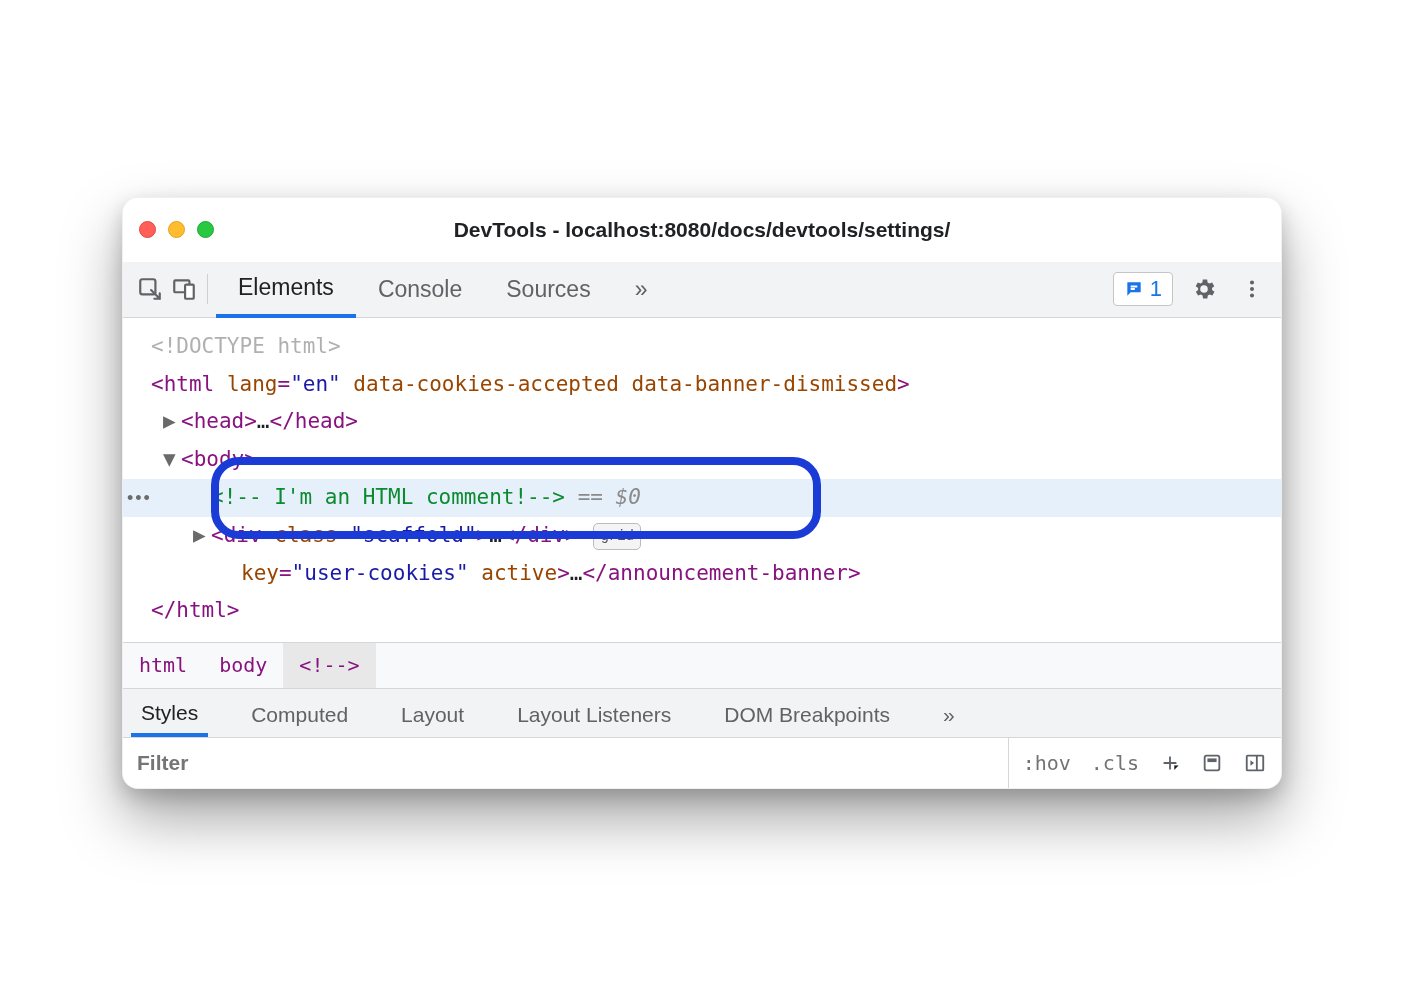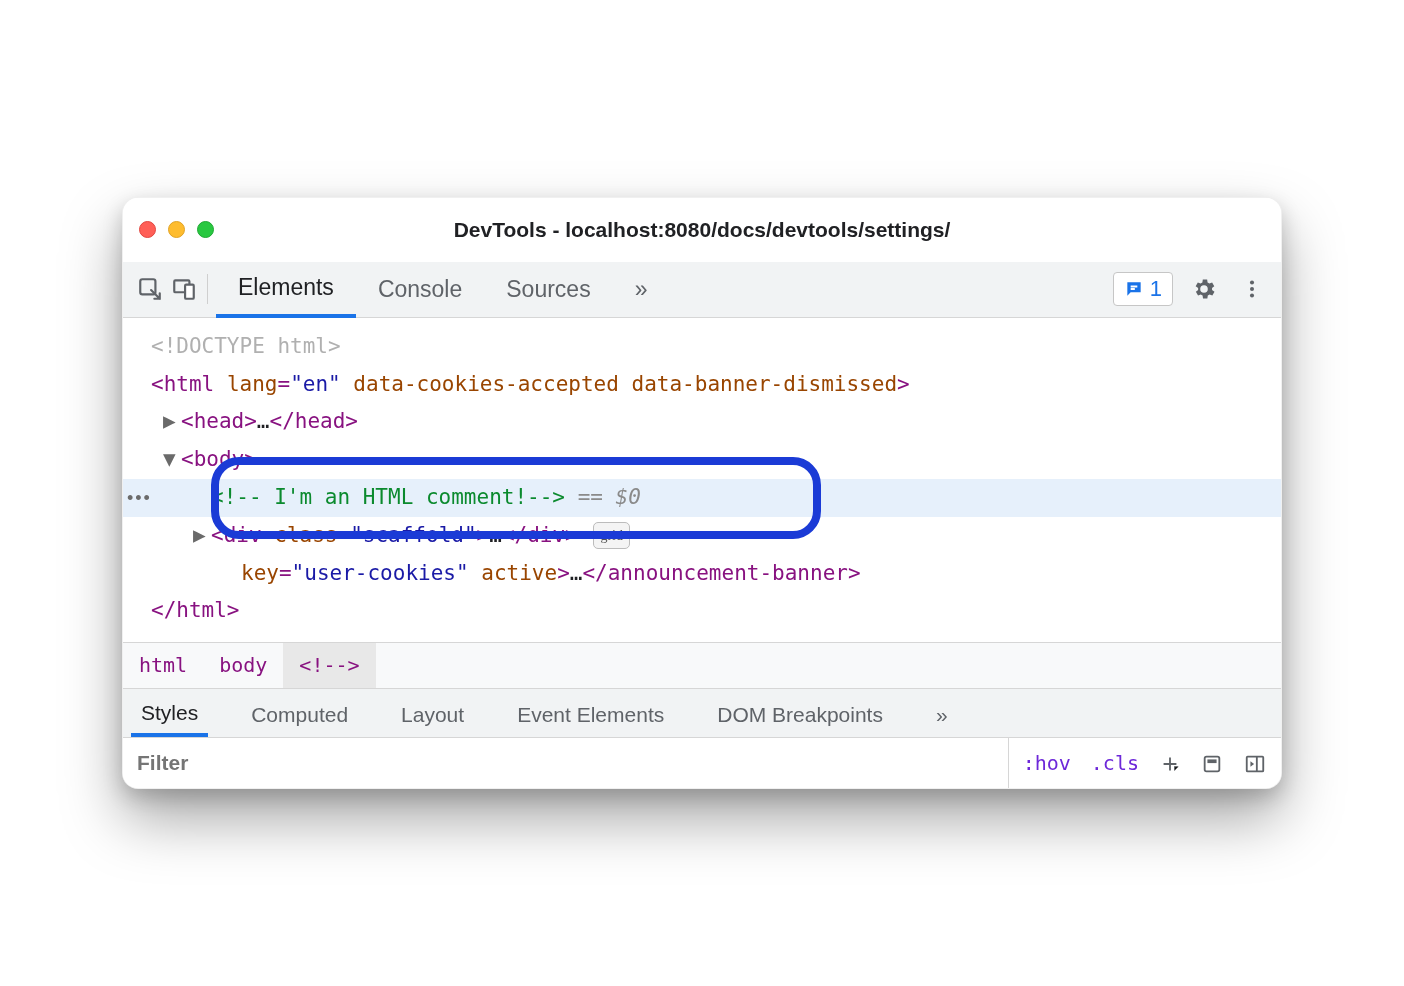--- a/index.html
+++ b/index.html
@@ -72,21 +72,21 @@
   .gray { color: #b0b0b0; }
   .tag { color: #881280; }
   .attr-name { color: #994500; }
   .attr-val { color: #1a1aa6; }
   .comment { color: #0b8a2e; }
   .eq0 { color: #8a8a8a; font-style: italic; }
   .eqsign { color: #8a8a8a; }
   .badge {
     display: inline-block; border: 1px solid #bcbcbc; border-radius: 5px;
     font-size: 14px; padding: 0 6px; margin: 0 3px; color: #555; background: #f4f4f4;
-    font-family: Liberation Serif, serif; vertical-align: 2px;
+    font-family: Liberation Mono, monospace; vertical-align: 2px;
   }
   .sel-row {
     background: #e6f0fb; position: relative;
     margin-left: -28px; padding-left: 28px;
   }
   .sel-row .inner { padding-left: 60px; position: relative; }
   .sel-dots {
     position: absolute; left: 4px; top: 50%; transform: translateY(-50%);
     color: #6b6b6b; letter-spacing: 2px; font-size: 18px;
     font-family: -apple-system, Arial;
@@ -114,21 +114,21 @@
   .filterbar {
     display: flex; align-items: center; height: 50px;
     border-bottom: 0; background: #fff;
   }
   .filter-input {
     flex: 1; height: 100%; border: none; border-right: 1px solid #d6d6d6;
     font-size: 21px; color: #888; padding: 0 14px; outline: none;
     background: #fff;
     font-weight: bold;
   }
-  .right-tools { display: flex; align-items: flex-end; gap: 8px; padding: 0 8px; color: #6d28d9; }
+  .right-tools { display: flex; align-items: center; gap: 8px; padding: 0 8px; color: #737373; }
   .tool { font-size: 20px; padding: 4px 6px; display: inline-flex; align-items: center; justify-content: center; }
   svg { display: block; }
 </style>
 </head>
 <body>
 
 <div class="window">
 
   <div class="titlebar">
     <div class="traffic">
@@ -227,21 +227,21 @@
   <div class="crumbs mono">
     <div class="crumb">html</div>
     <div class="crumb">body</div>
     <div class="crumb active">&lt;!--&gt;</div>
   </div>
 
   <div class="styles-tabs">
     <div class="stab active">Styles</div>
     <div class="stab">Computed</div>
     <div class="stab">Layout</div>
-    <div class="stab">Event Elements</div>
+    <div class="stab">Layout Listeners</div>
     <div class="stab">DOM Breakpoints</div>
     <div class="stab">»</div>
   </div>
 
   <div class="filterbar">
     <input class="filter-input" placeholder="Filter" style="">
     <div class="right-tools">
       <span class="tool mono">:hov</span>
       <span class="tool mono">.cls</span>
       <span class="tool">

